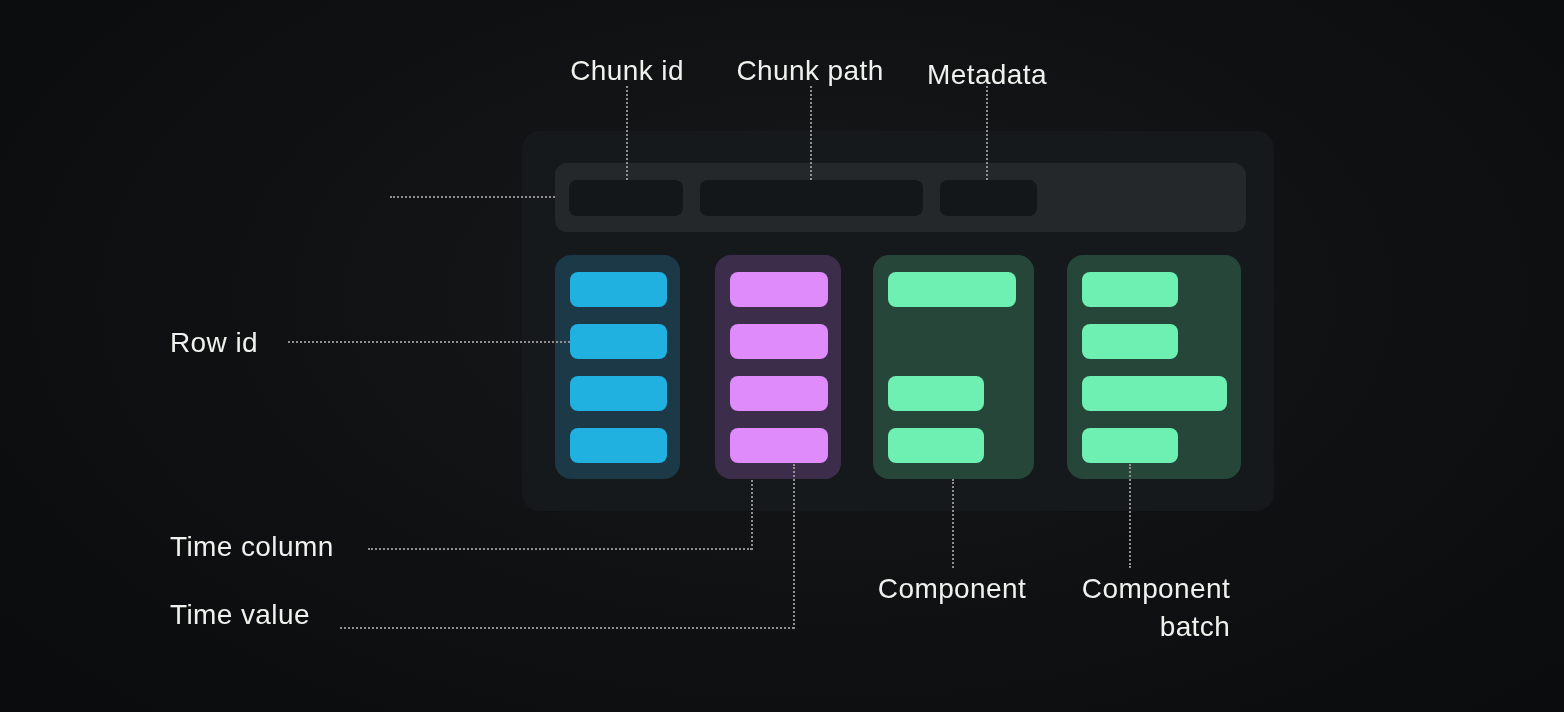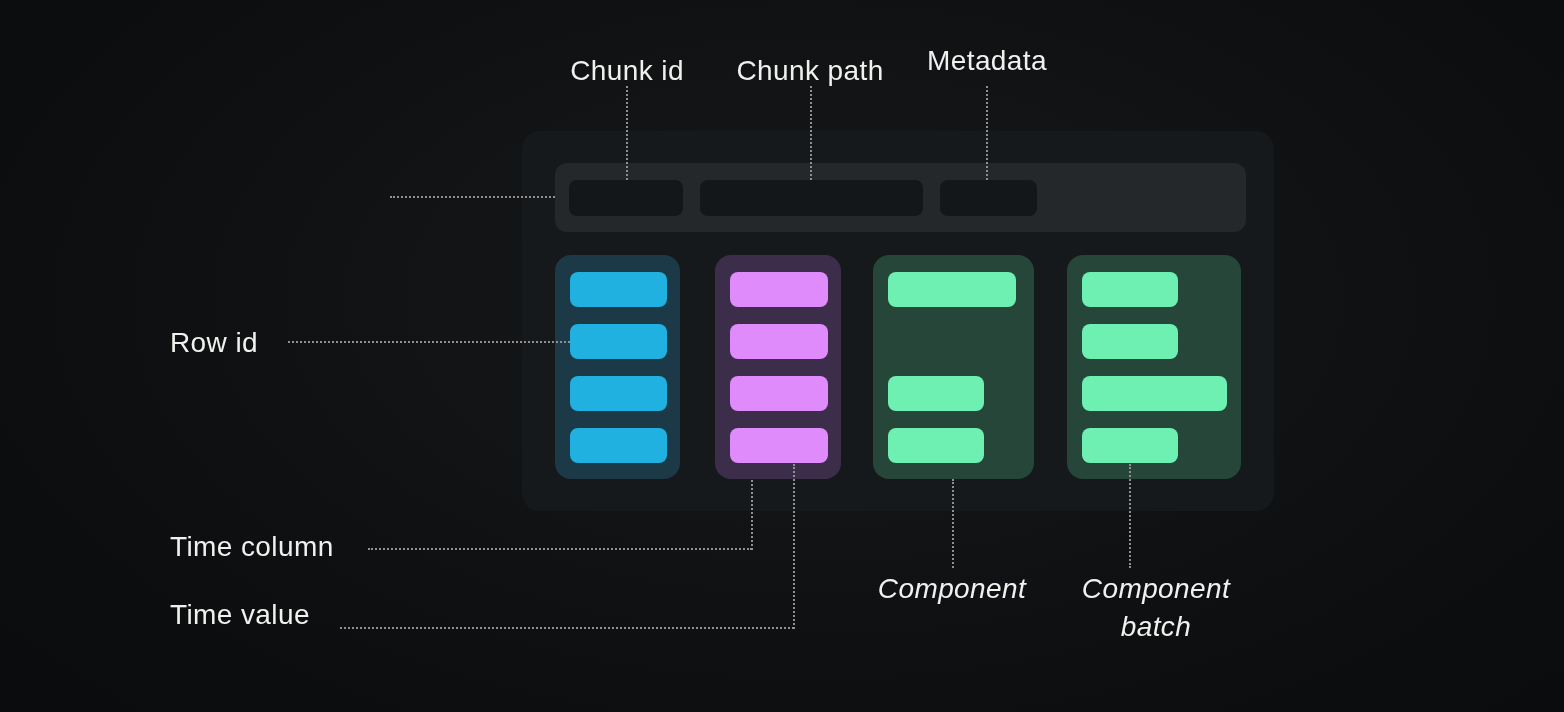--- a/index.html
+++ b/index.html
@@ -18,22 +18,22 @@
   }
   .stage{
     position:relative;width:1564px;height:712px;
     background:radial-gradient(ellipse 1000px 560px at 52% 42%, #17191b 0%, #101112 55%, #0b0c0d 100%);
   }
   .lbl{
     position:absolute;color:var(--label-text);
     font-size:28px;line-height:30px;letter-spacing:.4px;font-weight:400;
     white-space:nowrap;
   }
-  .lbl.center{transform:translateX(-50%);text-align:center;}
-  .blabel{line-height:38px;font-style:italic;}
+  .lbl.center{transform:translateX(-50%);text-align:right;}
+  .blabel{line-height:38px;}
   .conn{position:absolute;z-index:5;}
   .conn.h{border-top:2px dotted var(--connector);height:0;}
   .conn.v{border-left:2px dotted var(--connector);width:0;}
   .panel{
     position:absolute;left:522px;top:131px;width:752px;height:380px;
     background:var(--panel-bg);border-radius:18px;
   }
   .header-bar{
     position:absolute;left:33px;top:32px;width:691px;height:69px;
     background:var(--header-bar-bg);border-radius:12px;
@@ -56,21 +56,21 @@
     position:absolute;left:15px;height:35px;border-radius:8px;
   }
 </style>
 </head>
 <body>
 
 <div class="stage">
 
   <div class="lbl center" style="left:627px;top:56px">Chunk id</div>
   <div class="lbl center" style="left:810px;top:56px">Chunk path</div>
-  <div class="lbl center" style="left:987px;top:46px">Metadata</div>
+  <div class="lbl center" style="left:987px;top:60px">Metadata</div>
 
   <div class="lbl" style="left:170px;top:328px">Row id</div>
   <div class="lbl" style="left:170px;top:532px">Time column</div>
   <div class="lbl" style="left:170px;top:600px">Time value</div>
 
   <div class="lbl center blabel" style="left:952px;top:570px">
     <div>Component</div>
   </div>
   <div class="lbl center blabel" style="left:1156px;top:570px">
     <div>Component</div>

